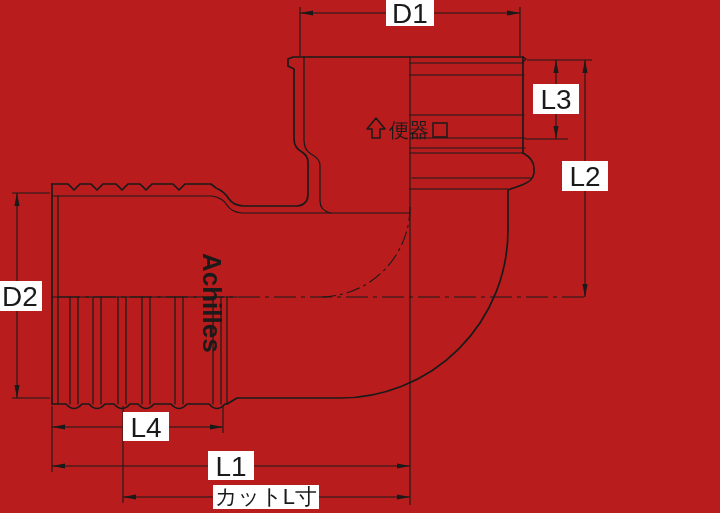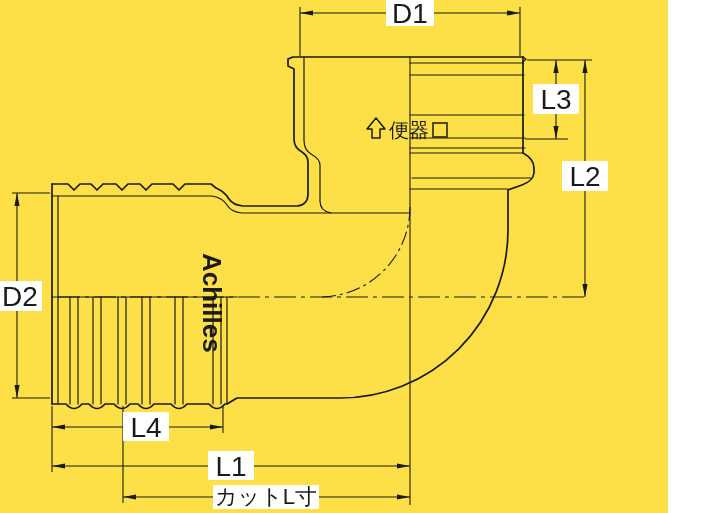--- a/index.html
+++ b/index.html
@@ -1,16 +1,16 @@
 <!DOCTYPE html>
 <html><head>
 <meta charset="utf-8">
 <style>
   html,body{margin:0;padding:0;background:#ffffff;}
-  .stage{width:668px;height:513px;position:relative;background:#fde047;overflow:hidden;}
+  .stage{width:720px;height:513px;position:relative;background:#b91c1c;overflow:hidden;}
   svg{display:block;}
   text{font-family:"Liberation Sans","DejaVu Sans",sans-serif;fill:#1a1a1a;}
   .dimlabel{font-size:28px;}
   .cutlabel{font-size:22px;}
   .marklabel{font-size:20px;}
   .brand{font-size:26px;font-weight:700;}
 </style>
 </head>
 <body>
 

